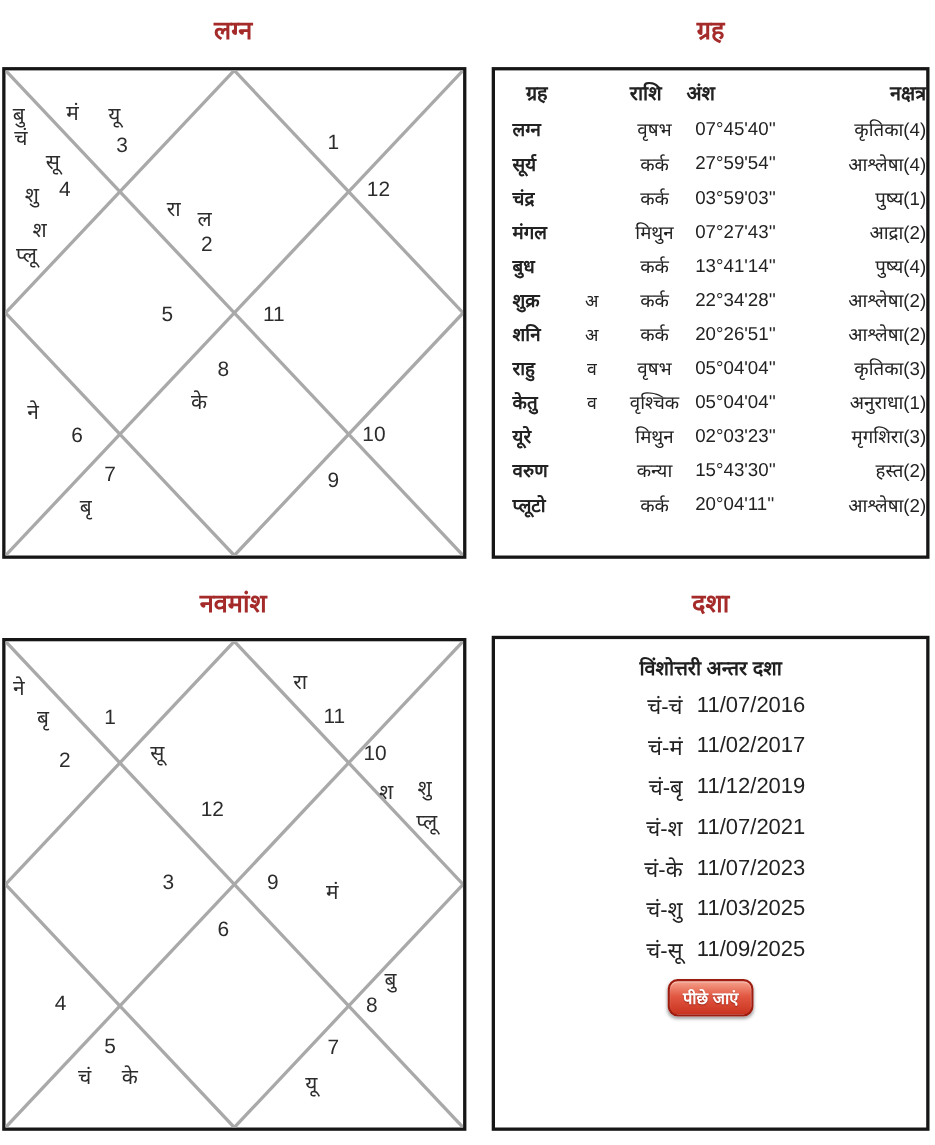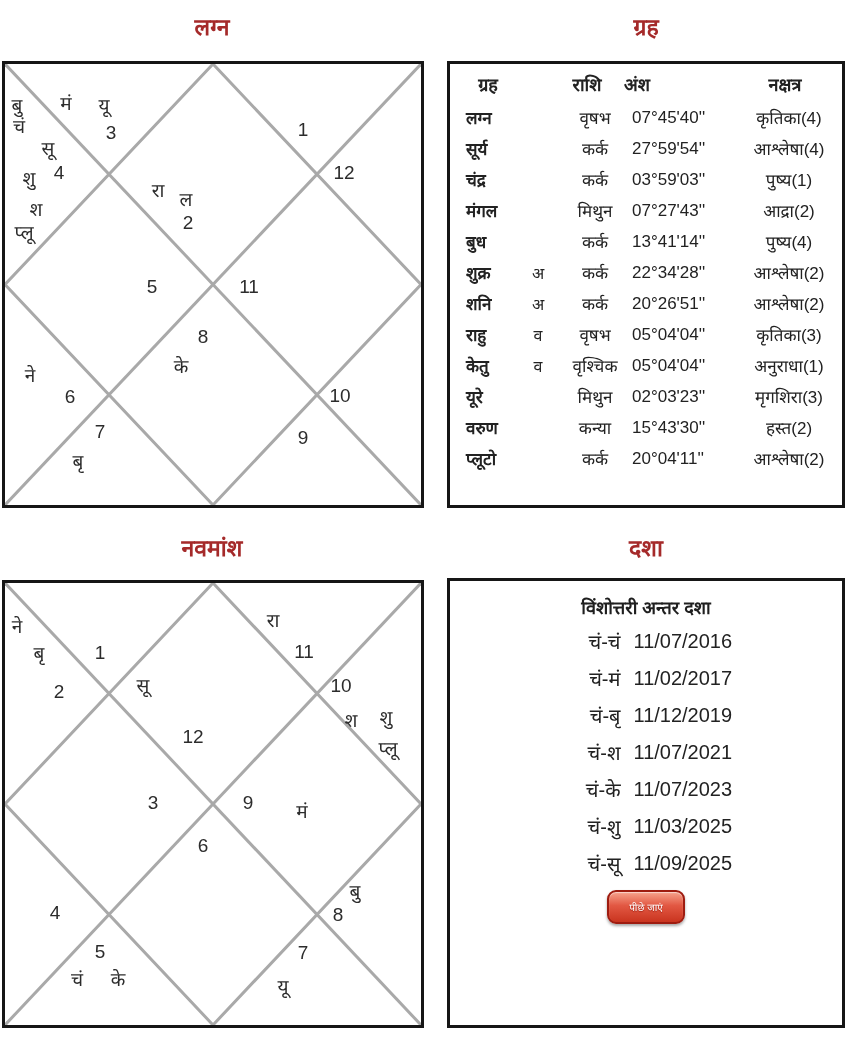--- a/index.html
+++ b/index.html
@@ -35,36 +35,36 @@
     font-size:19px; line-height:20px; color:#2c2c2c; white-space:nowrap;
   }
 
   
   .gheader { display:flex; align-items:center; height:36px; font-weight:bold; font-size:18px; margin-top:2px; }
   .grow    { display:flex; align-items:center; height:31px; font-size:17px; }
   .col-name { width:52px; padding-left:16px; font-weight:bold; text-align:left; }
   .col-flag { width:40px; text-align:center; font-size:16px; }
   .col-rashi{ width:74px; text-align:center; }
   .col-ansh { width:104px; text-align:left; letter-spacing:0; }
-  .col-nak  { flex:1; text-align:center; }
+  .col-nak  { flex:1; text-align:right; }
   .gheader .col-name { text-align:center; padding-left:8px; width:60px; }
   .gheader .col-flag { width:32px; }
 
   
   .dasha-subtitle { text-align:center; font-weight:bold; font-size:18px; margin-top:14px; color:#1f1f1f; }
   .dasha-list { margin-top:4px; }
   .drow { display:flex; align-items:center; justify-content:center; height:37px; font-size:20px; }
   .dlabel { width:64px; text-align:right; margin-right:13px; }
   .ddate  { width:102px; text-align:left; }
   .btn-row { display:flex; justify-content:center; margin-top:8px; }
   .back-btn {
     min-width:78px; height:34px; padding:0 12px;
     border:2px solid #9e1c10; border-radius:9px;
     background:linear-gradient(#f6a28c, #e25843 45%, #c9341f);
-    color:#ffffff; font-size:10px; font-weight:normal;
+    color:#ffffff; font-size:15px; font-weight:bold;
     font-family:"Liberation Sans","DejaVu Sans",sans-serif;
     box-shadow:0 2px 3px rgba(0,0,0,0.35), inset 0 1px 1px rgba(255,255,255,0.55);
     text-shadow:0 1px 1px rgba(120,10,0,0.6);
     cursor:pointer;
   }
 </style>
 </head>
 <body>
 
 <div class="panel-title" id="lagna-title">लग्न</div>

